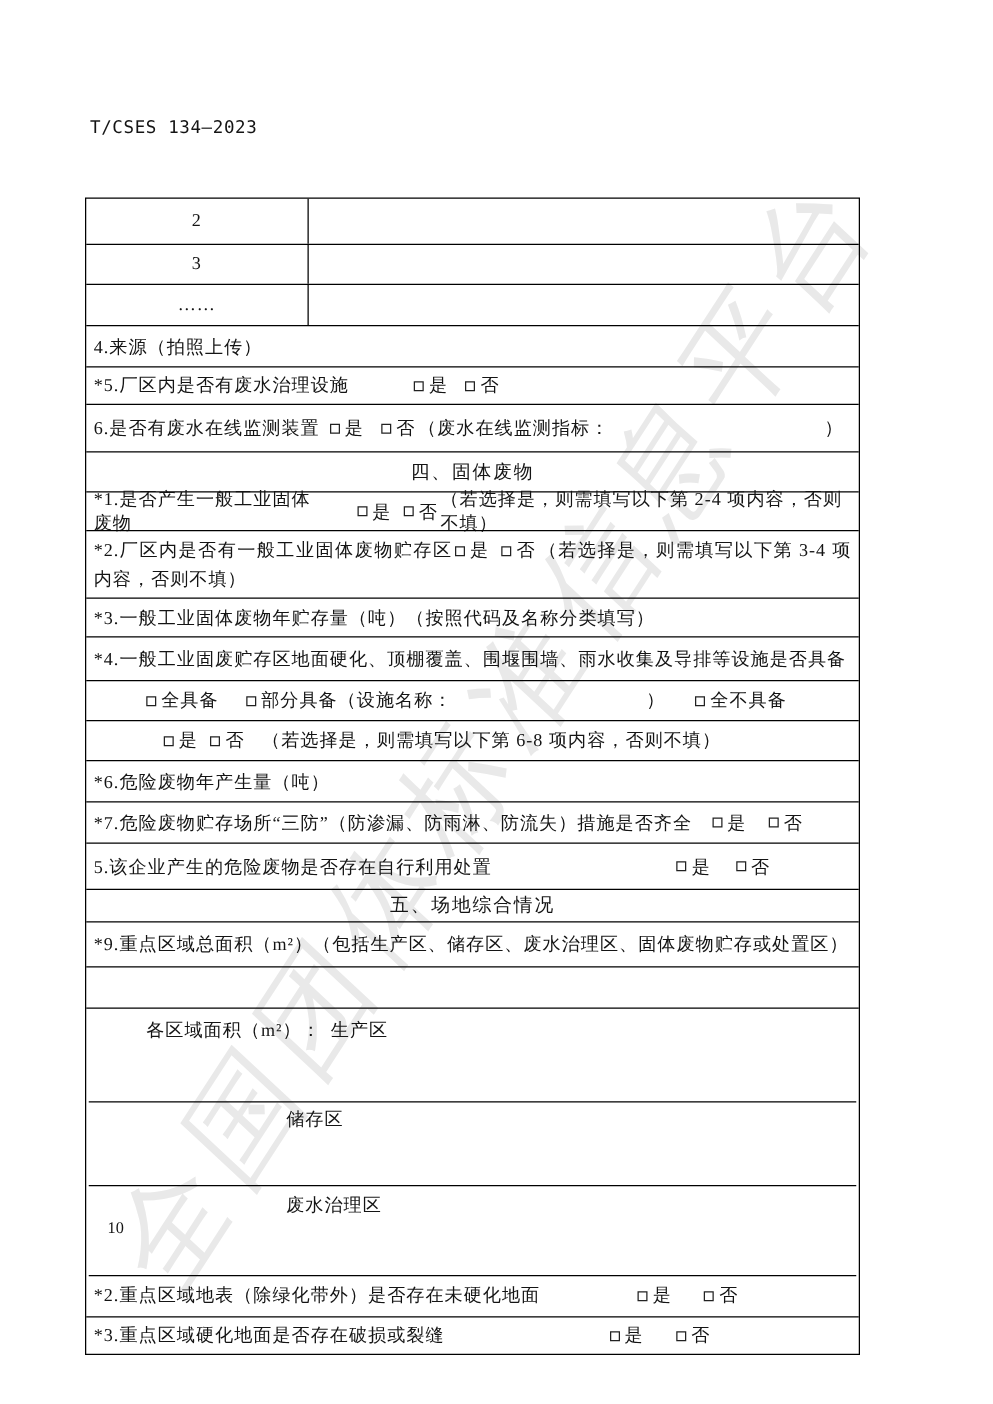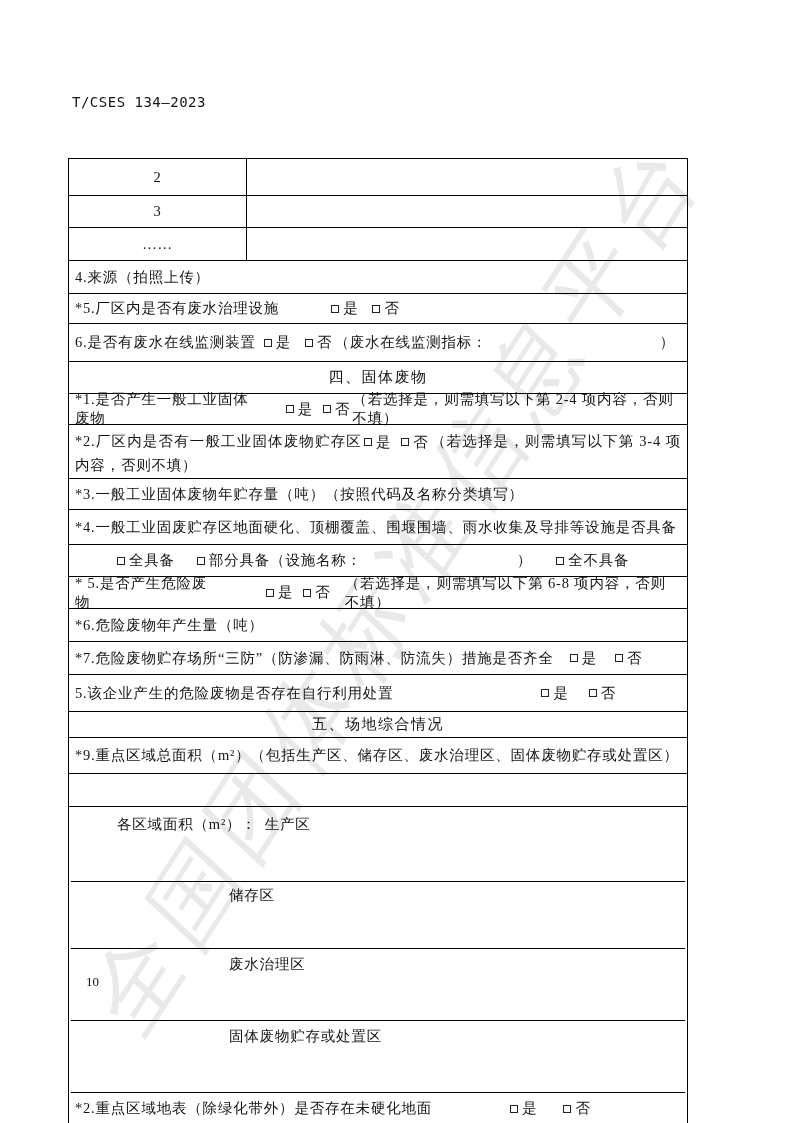--- a/index.html
+++ b/index.html
@@ -156,21 +156,20 @@
           <span>部分具备（设施名称：</span>
         </span>
       <span style="margin-left:155px">）</span>
       <span class="opt" style="margin-left:24px">
           <span class="box"></span>
           <span>全不具备</span>
         </span>
     </div>
 
     <div class="row" style="height:32px">
-      <span>* 5.是否产生危险废物</span>
       <span class="opt" style="margin-left:56px">
           <span class="box"></span>
           <span>是</span>
         </span>
       <span class="opt" style="margin-left:10px">
           <span class="box"></span>
           <span>否</span>
         </span>
       <span style="margin-left:14px">（若选择是，则需填写以下第 6-8 项内容，否则不填）</span>
     </div>
@@ -219,23 +218,20 @@
     </div>
 
     <div class="row inset" style="height:28px;padding-left:160px">
       <span>储存区</span>
     </div>
 
     <div class="row inset" style="height:33px;padding-left:160px">
       <span>废水治理区</span>
     </div>
 
-    <div class="row inset" style="height:33px;padding-left:160px">
-      <span>固体废物贮存或处置区</span>
-    </div>
 
     <div class="row inset" style="height:33px">
       <span>*2.重点区域地表（除绿化带外）是否存在未硬化地面</span>
       <span class="opt" style="margin-left:78px">
           <span class="box"></span>
           <span>是</span>
         </span>
       <span class="opt" style="margin-left:26px">
           <span class="box"></span>
           <span>否</span>

